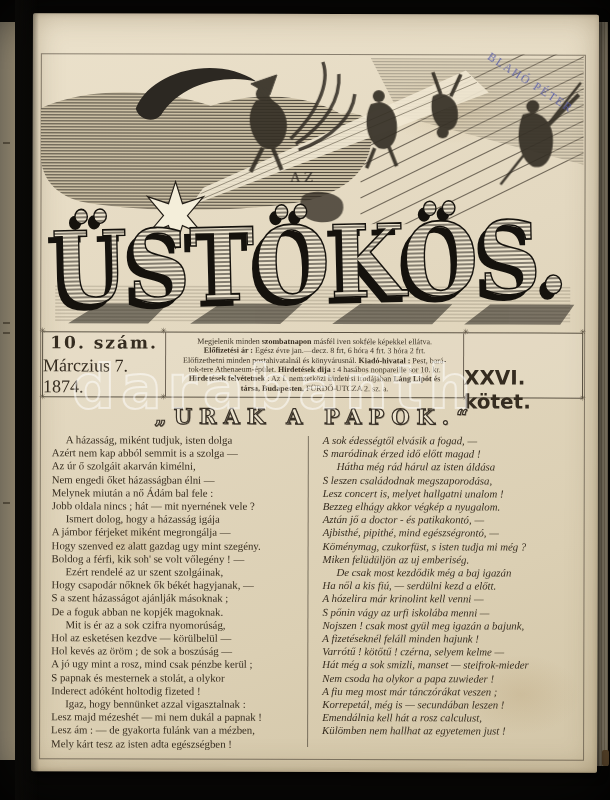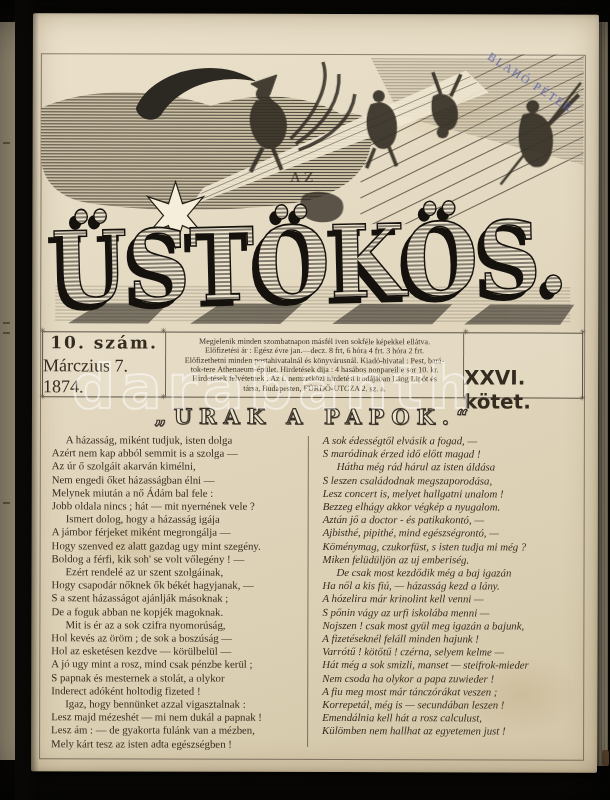--- a/index.html
+++ b/index.html
@@ -33,21 +33,21 @@
   .infobox{position:absolute;left:10px;top:318px;width:539px;height:64px;display:flex;
         border:1px solid rgba(58,50,38,.8);background:rgba(240,232,214,.25);}
   .cell{position:relative;display:flex;flex-direction:column;justify-content:center;align-items:center;color:#352c20;}
   .cell.left{width:122px;border-right:1px solid rgba(58,50,38,.7);}
   .cell.center{flex:1;padding:2px 6px;}
   .cell.right{width:118px;border-left:1px solid rgba(58,50,38,.7);}
   .issue1{font-weight:700;font-size:17px;letter-spacing:2px;font-family:"DejaVu Serif",serif;}
   .issue2{font-size:18px;margin-top:3px;}
   .volume{font-weight:700;font-size:20px;font-family:"DejaVu Sans","Liberation Sans",sans-serif;margin-top:48px;}
   .fineprint{font-size:8px;line-height:9.4px;text-align:center;color:#3b3225;}
-  .fineprint .b{font-weight:400;}
+  .fineprint .b{font-weight:700;}
   .orn{position:absolute;font-size:8px;color:#5a5040;z-index:3;line-height:1;}
   
   .art-title{position:absolute;left:0;right:0;top:390px;text-align:center;
         font-family:"DejaVu Serif",serif;font-weight:700;font-size:21px;letter-spacing:7px;
         color:#ece3cd;-webkit-text-stroke:1.2px #3a3228;text-shadow:1px 1px 0 rgba(58,50,40,.4);}
   
   .poem{position:absolute;left:20px;top:420px;width:528px;display:flex;
         font-size:10.8px;line-height:13.2px;color:#362c1f;}
   .col{width:252px;}
   .col.right{flex:1;padding-left:14px;font-style:italic;}
@@ -219,22 +219,22 @@
           <div class="li">Jobb oldala nincs ; hát — mit nyernének vele ?</div>
           <div class="li indent">Ismert dolog, hogy a házasság igája</div>
           <div class="li">A jámbor férjeket miként megrongálja —</div>
           <div class="li">Hogy szenved ez alatt gazdag ugy mint szegény.</div>
           <div class="li">Boldog a férfi, kik soh' se volt vőlegény ! —</div>
           <div class="li indent">Ezért rendelé az ur szent szolgáinak,</div>
           <div class="li">Hogy csapodár nőknek ők békét hagyjanak, —</div>
           <div class="li">S a szent házasságot ajánlják másoknak ;</div>
           <div class="li">De a foguk abban ne kopjék magoknak.</div>
           <div class="li indent">Mit is ér az a sok czifra nyomorúság,</div>
+          <div class="li">Hol az esketésen kezdve — körülbelül —</div>
           <div class="li">Hol kevés az öröm ; de sok a boszúság —</div>
-          <div class="li">Hol az esketésen kezdve — körülbelül —</div>
           <div class="li">A jó ugy mint a rosz, mind csak pénzbe kerül ;</div>
           <div class="li">S papnak és mesternek a stolát, a olykor</div>
           <div class="li">Inderect adóként holtodig fizeted !</div>
           <div class="li indent">Igaz, hogy bennünket azzal vigasztalnak :</div>
           <div class="li">Lesz majd mézeshét — mi nem dukál a papnak !</div>
           <div class="li">Lesz ám : — de gyakorta fulánk van a mézben,</div>
           <div class="li">Mely kárt tesz az isten adta egészségben !</div>
         </div>
       <div class="divider"></div>
       <div class="col right">
@@ -242,21 +242,21 @@
           <div class="li">S maródinak érzed idő előtt magad !</div>
           <div class="li indent">Hátha még rád hárul az isten áldása</div>
           <div class="li">S leszen családodnak megszaporodása,</div>
           <div class="li">Lesz concert is, melyet hallgatni unalom !</div>
           <div class="li">Bezzeg elhágy akkor végkép a nyugalom.</div>
           <div class="li">Aztán jő a doctor - és patikakontó, —</div>
           <div class="li">Ajbisthé, pipithé, mind egészségrontó, —</div>
           <div class="li">Köménymag, czukorfüst, s isten tudja mi még ?</div>
           <div class="li">Miken felüdüljön az uj emberiség.</div>
           <div class="li indent">De csak most kezdődik még a baj igazán</div>
-          <div class="li">Ha nől a kis fiú, — házasság kezd a lány.</div>
+          <div class="li">Ha nől a kis fiú, — serdülni kezd a előtt.</div>
           <div class="li">A hózelira már krinolint kell venni —</div>
           <div class="li">S pőnin vágy az urfi iskolába menni —</div>
           <div class="li">Nojszen ! csak most gyül meg igazán a bajunk,</div>
           <div class="li">A fizetéseknél feláll minden hajunk !</div>
           <div class="li">Varrótű ! kötőtű ! czérna, selyem kelme —</div>
           <div class="li">Hát még a sok smizli, manset — steifrok-mieder</div>
           <div class="li">Nem csoda ha olykor a papa zuwieder !</div>
           <div class="li">A fiu meg most már tánczórákat veszen ;</div>
           <div class="li">Korrepetál, még is — secundában leszen !</div>
           <div class="li">Emendálnia kell hát a rosz calculust,</div>

